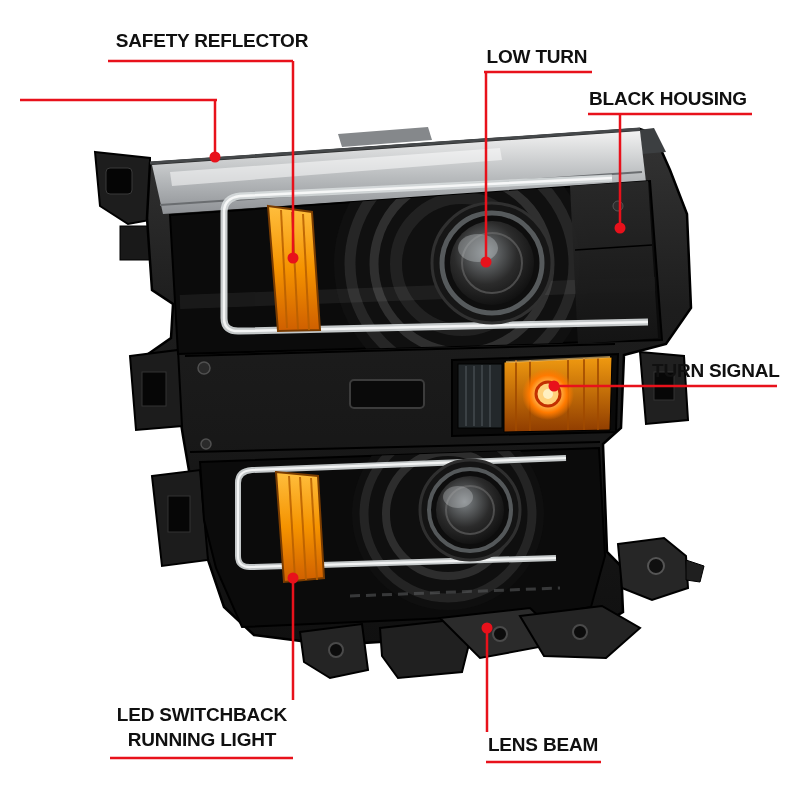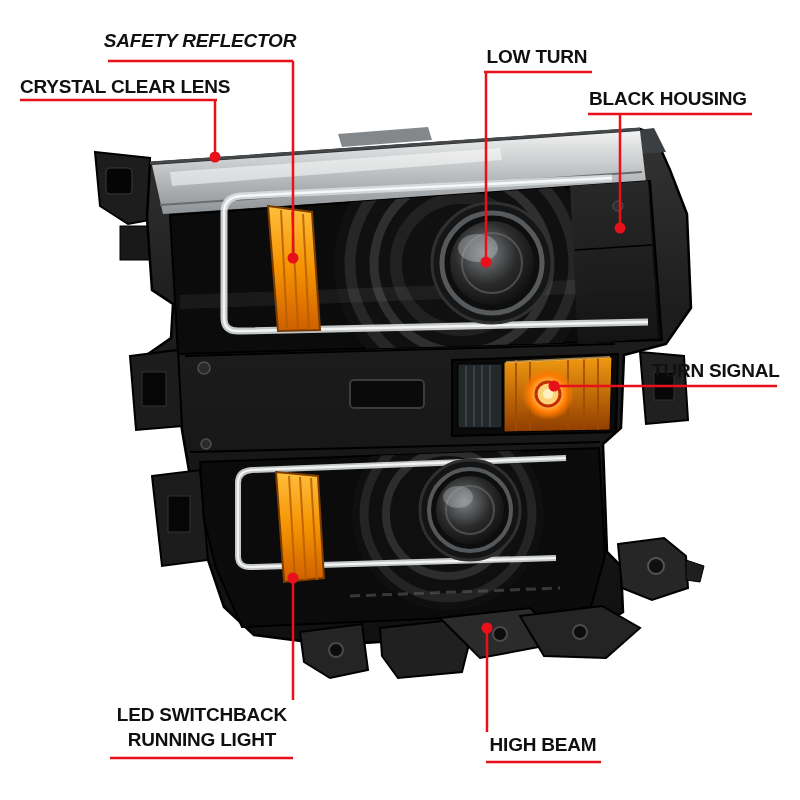--- a/index.html
+++ b/index.html
@@ -223,26 +223,25 @@
       <circle cx="293" cy="258" r="5.5"></circle>
       <circle cx="215" cy="157" r="5.5"></circle>
       <circle cx="486" cy="262" r="5.5"></circle>
       <circle cx="620" cy="228" r="5.5"></circle>
       <circle cx="554" cy="386" r="5.5"></circle>
       <circle cx="293" cy="578" r="5.5"></circle>
       <circle cx="487" cy="628" r="5.5"></circle>
     </g>
   </svg>
 
-  <div class="label center" style="left:200px;top:30px;font-style:italic;">SAFETY REFLECTOR</div>
-
-  <div class="label" style="left:20px;top:76px;">CRYSTAL CLEAR LENS</div>
+  <div class="label center" style="left:212px;top:30px;">SAFETY REFLECTOR</div>
+
 
   <div class="label center" style="left:537px;top:46px;">LOW TURN</div>
 
   <div class="label center" style="left:668px;top:88px;">BLACK HOUSING</div>
 
   <div class="label" style="left:652px;top:360px;">TURN SIGNAL</div>
 
   <div class="label center multiline" style="left:202px;top:702px;">LED SWITCHBACK RUNNING LIGHT</div>
 
-  <div class="label center" style="left:543px;top:734px;">HIGH BEAM</div>
+  <div class="label center" style="left:543px;top:734px;">LENS BEAM</div>
 </div>
 
 </body></html>

